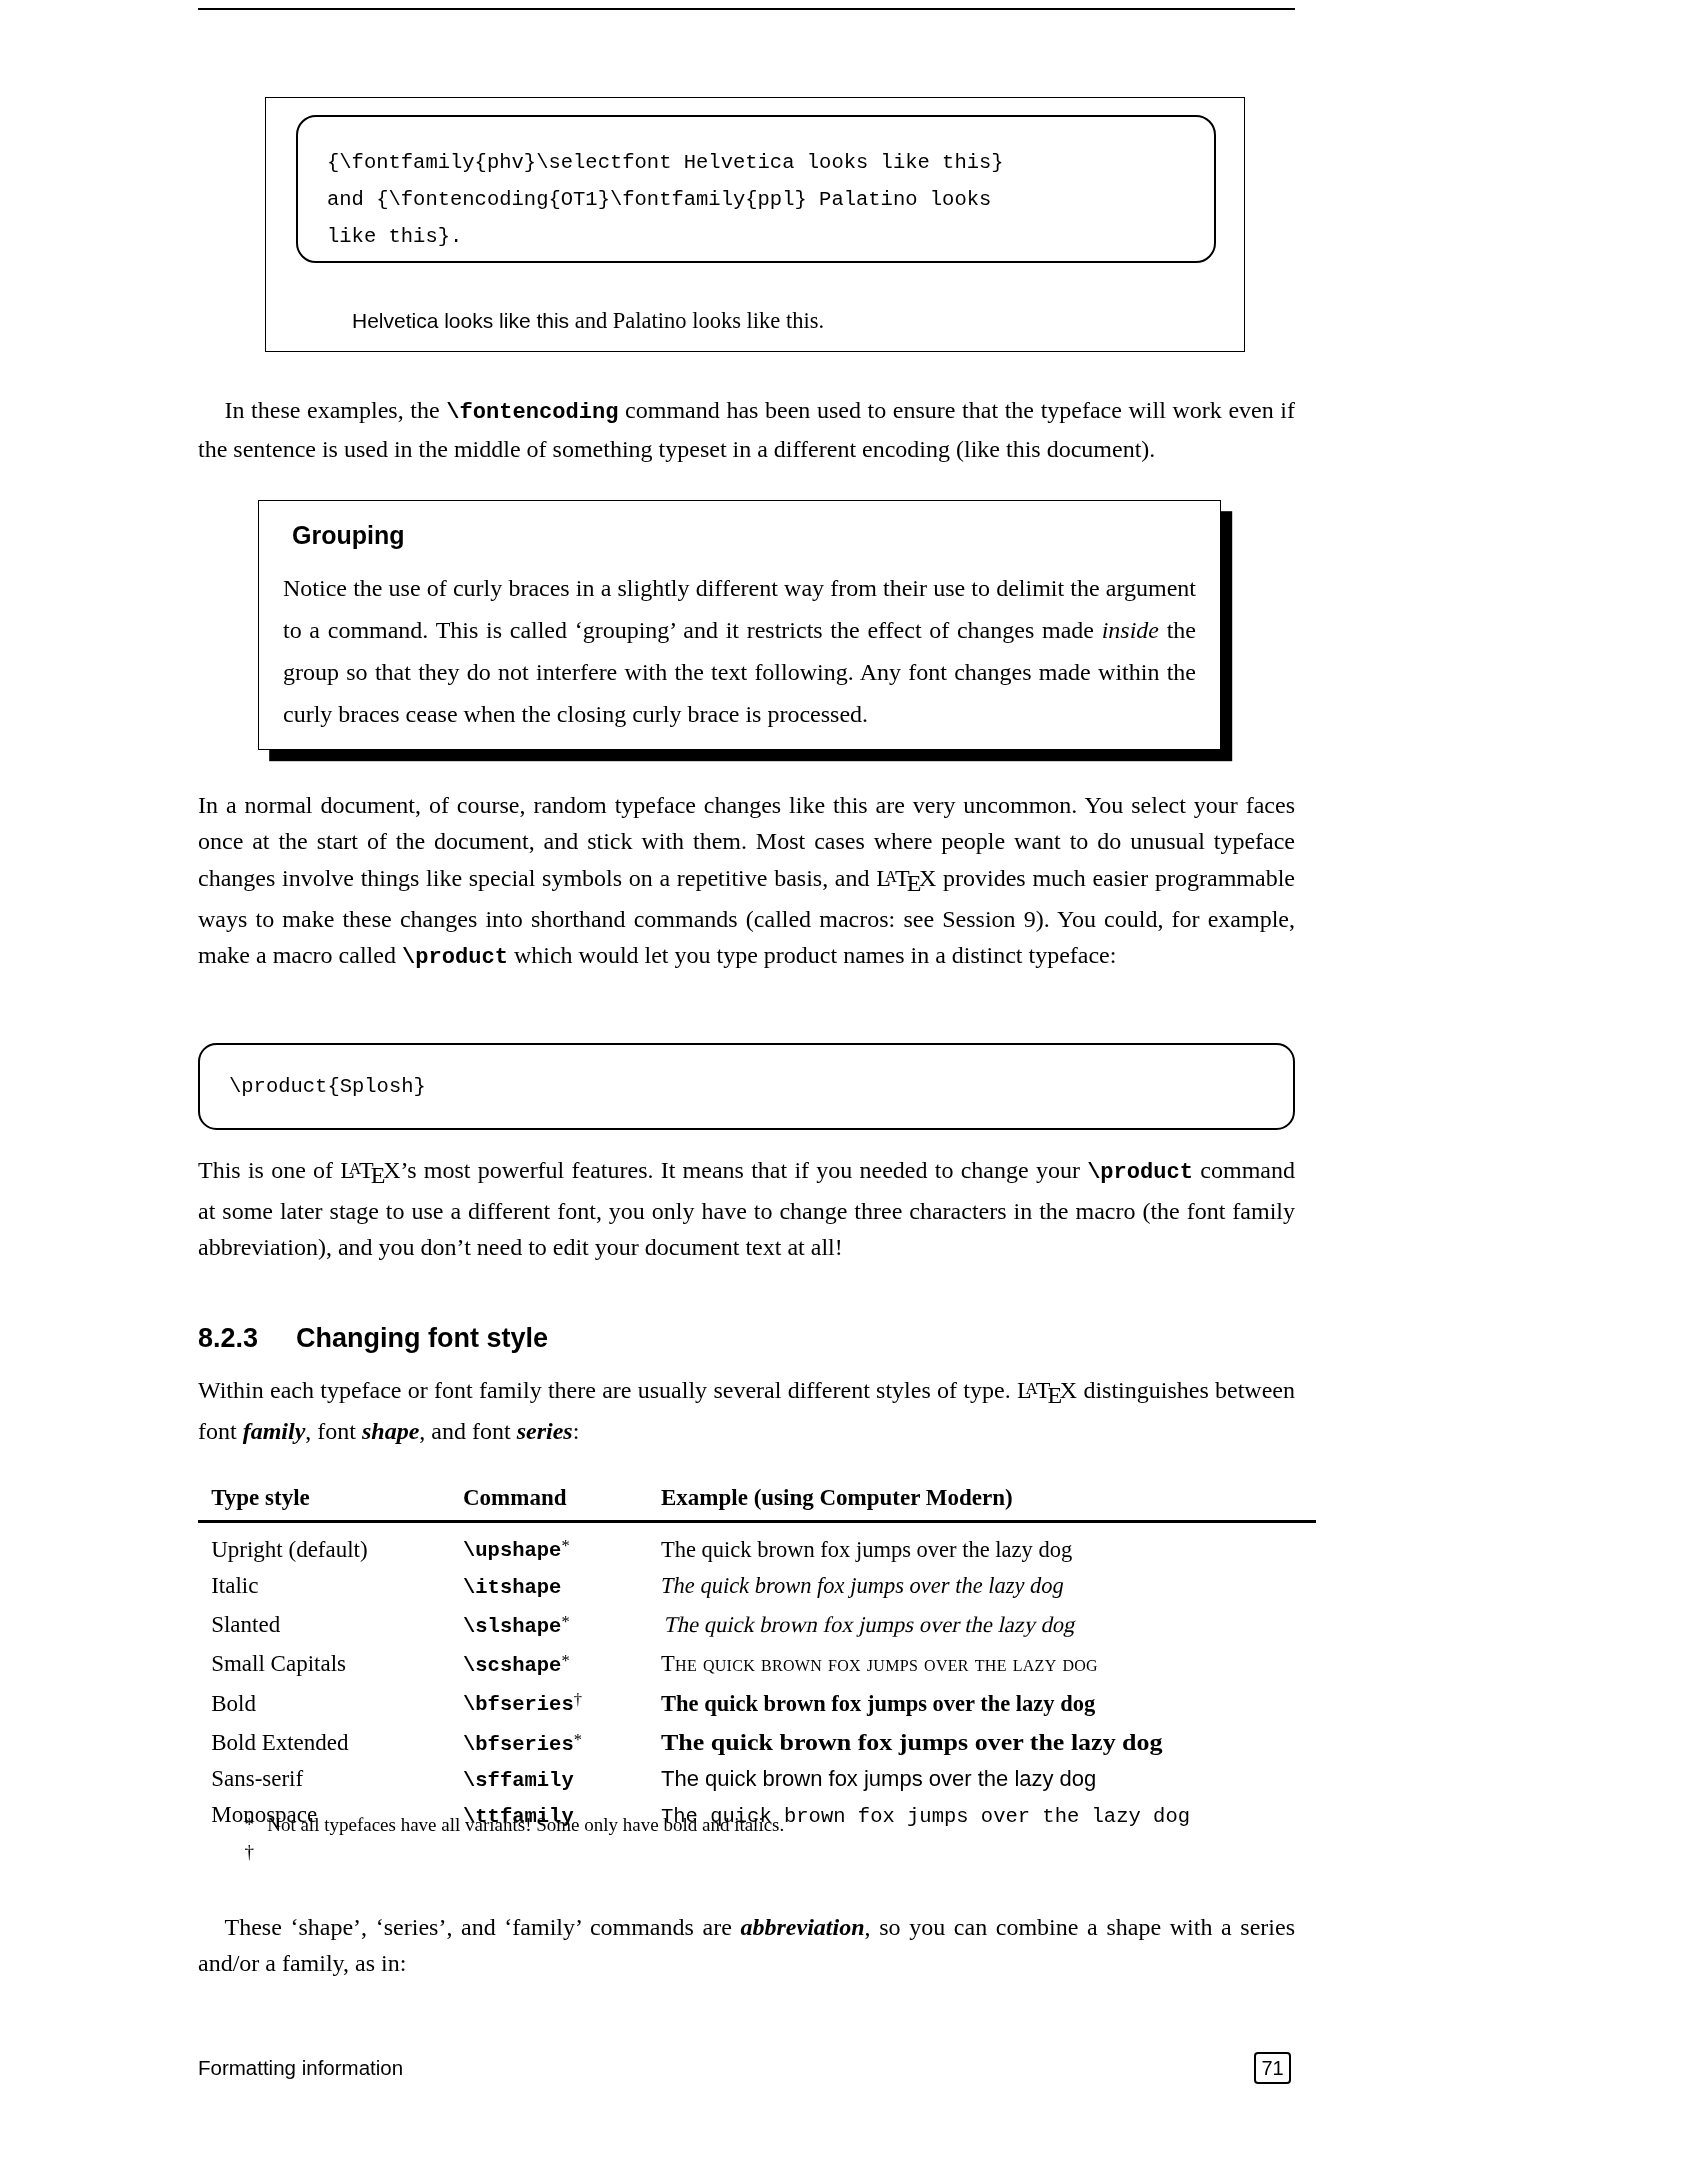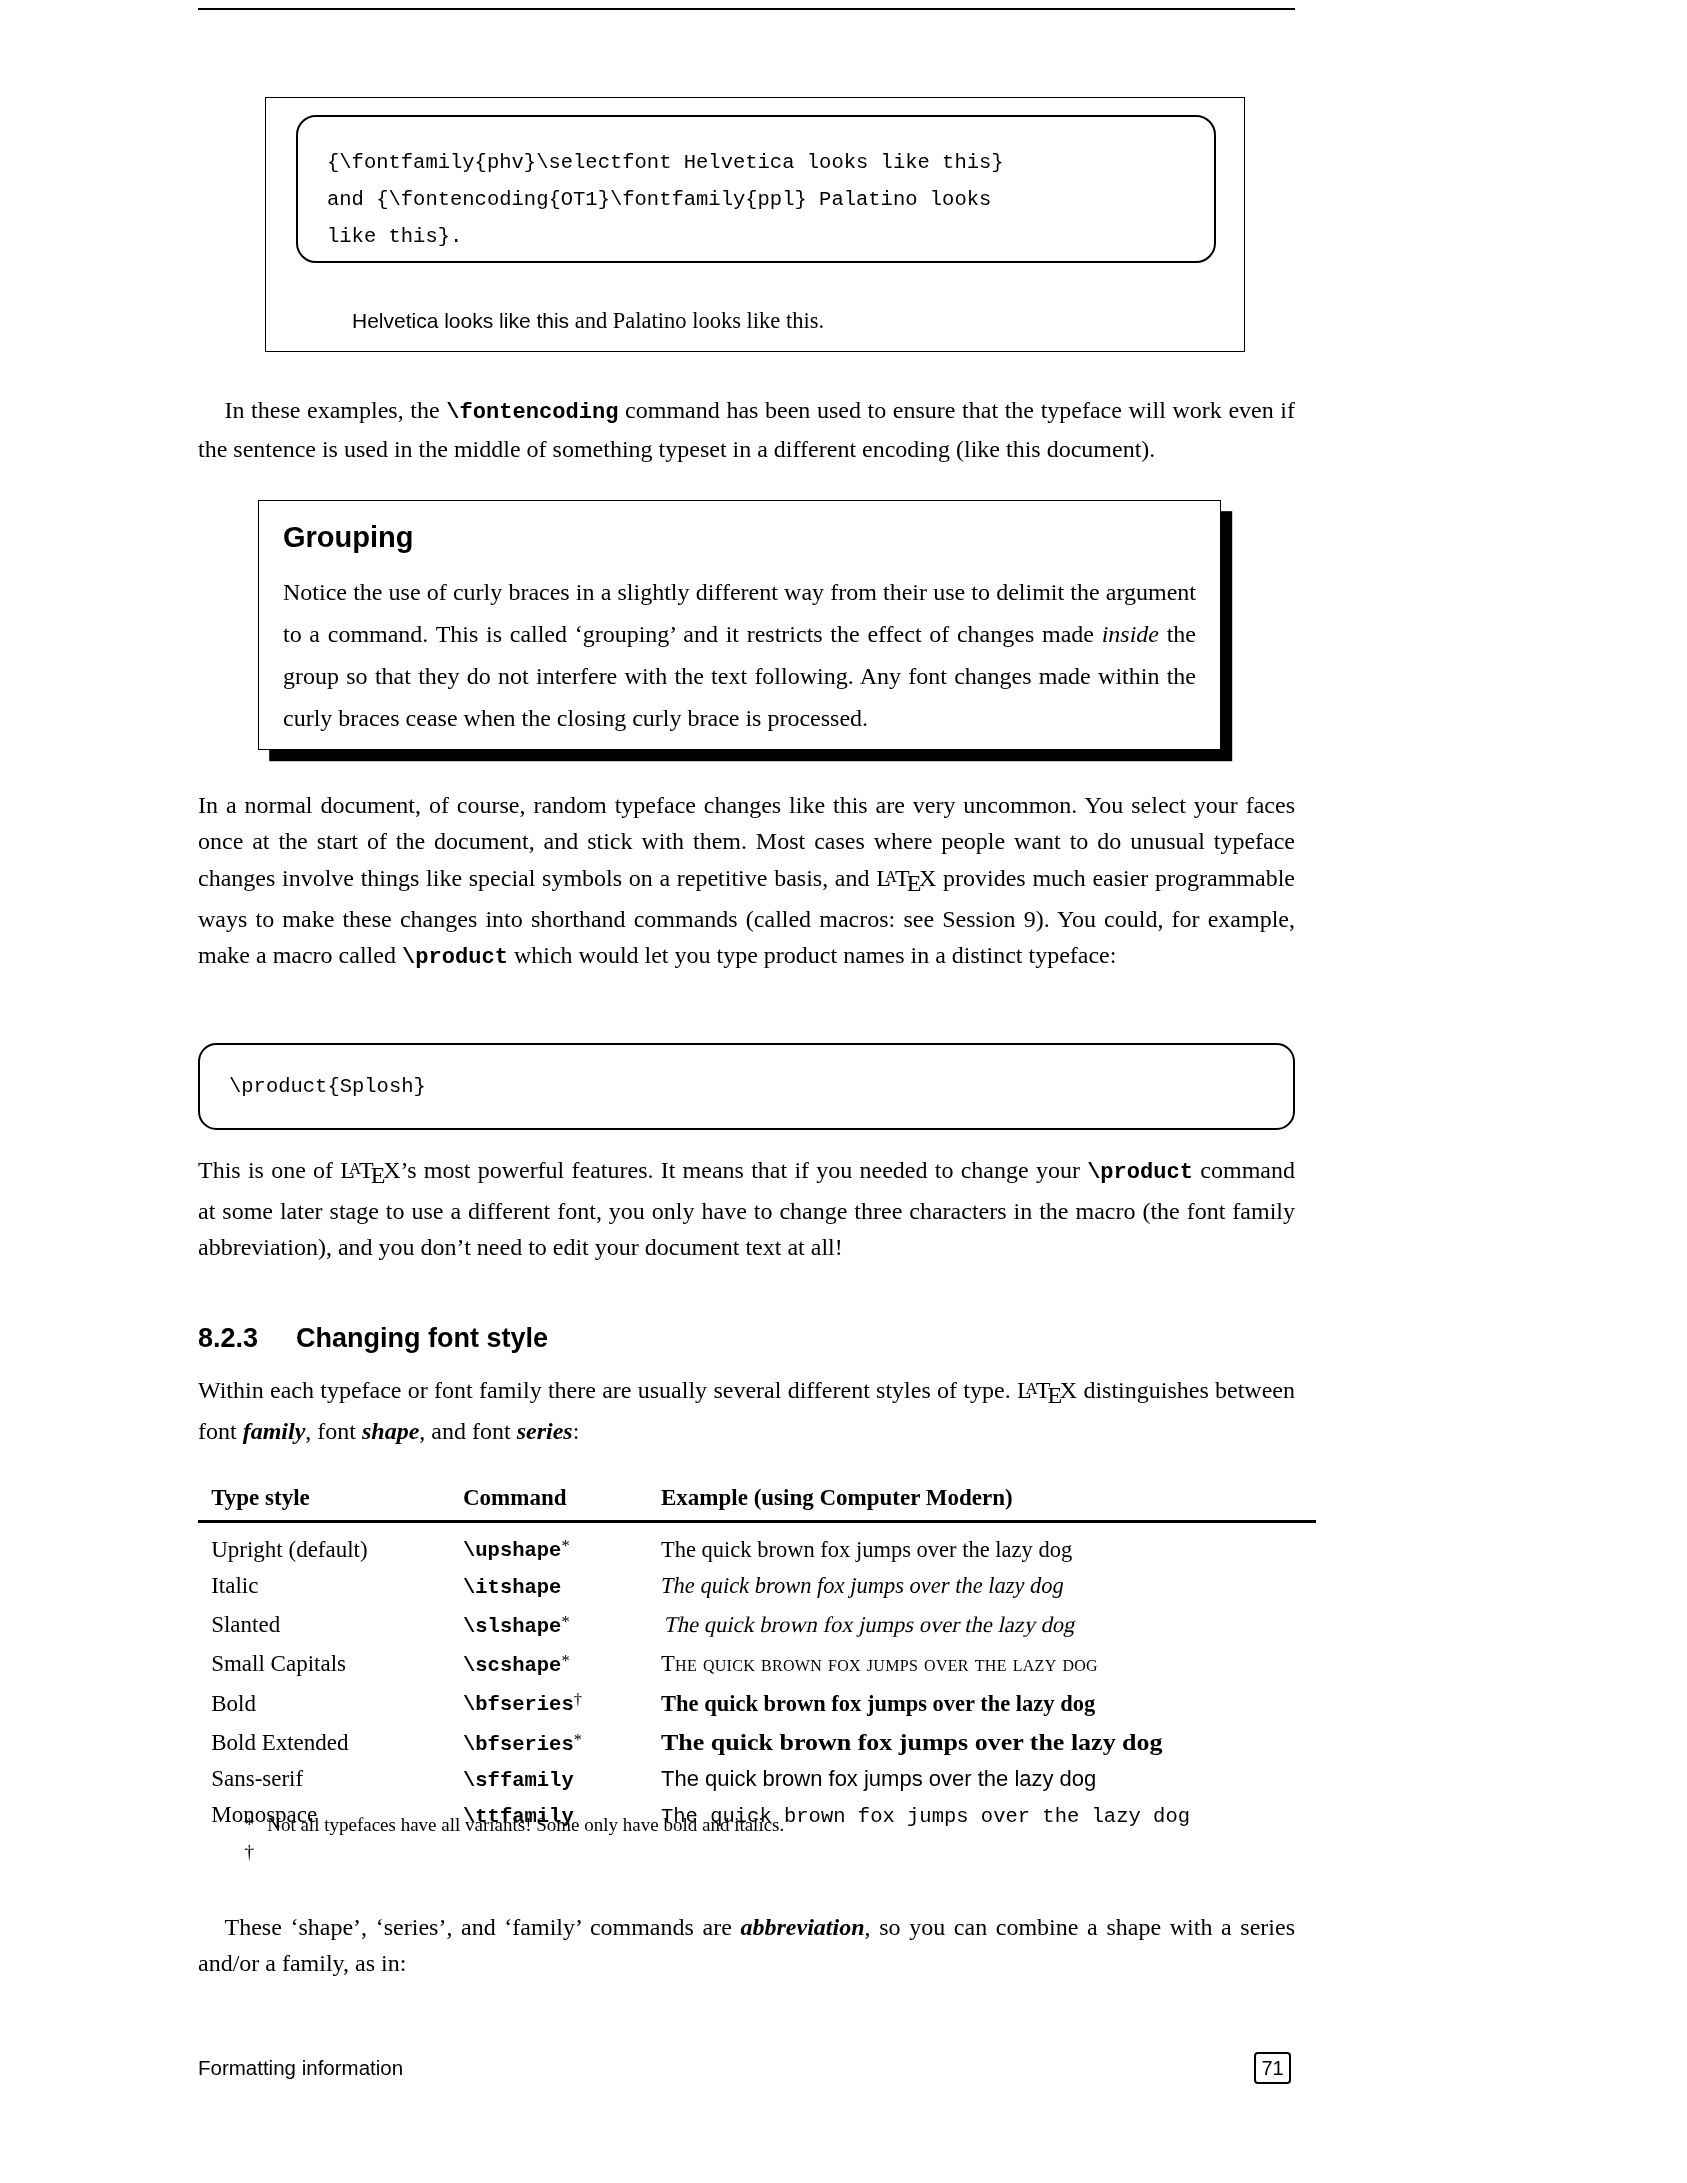--- a/index.html
+++ b/index.html
@@ -28,21 +28,21 @@
 
   
   .latex{white-space:nowrap;}
   .lx-a{font-size:70%;vertical-align:0.22em;margin-left:-0.36em;margin-right:-0.12em;}
   .lx-e{vertical-align:-0.21em;margin-left:-0.12em;margin-right:-0.1em;}
 
   
   .grouping-box{left:258px;top:500px;width:963px;height:250px;border:1.3px solid #000;
                 box-sizing:border-box;box-shadow:11.2px 11.2px 0 0 #000;background:#fff;
                 padding:20px 24px 0 24px;}
-  .grouping-title{font-family:"Liberation Sans", sans-serif;font-weight:bold;font-size:29px;}
+  .grouping-title{font-family:"Liberation Sans", sans-serif;font-weight:bold;font-size:25px;margin-left:9px;}
   .grouping-body{margin-top:17px;font-size:24px;line-height:42px;text-align:justify;}
 
   
   .splosh-box{left:198px;top:1043px;width:1097px;height:87px;border:2px solid #000;
               border-radius:18.5px;box-sizing:border-box;}
   .splosh-code{padding:30px 0 0 29px;font-family:"Liberation Mono", monospace;font-size:20.5px;}
 
   
   .section-heading{left:198px;top:1323px;font-family:"Liberation Sans", sans-serif;
                    font-weight:bold;font-size:27px;}

